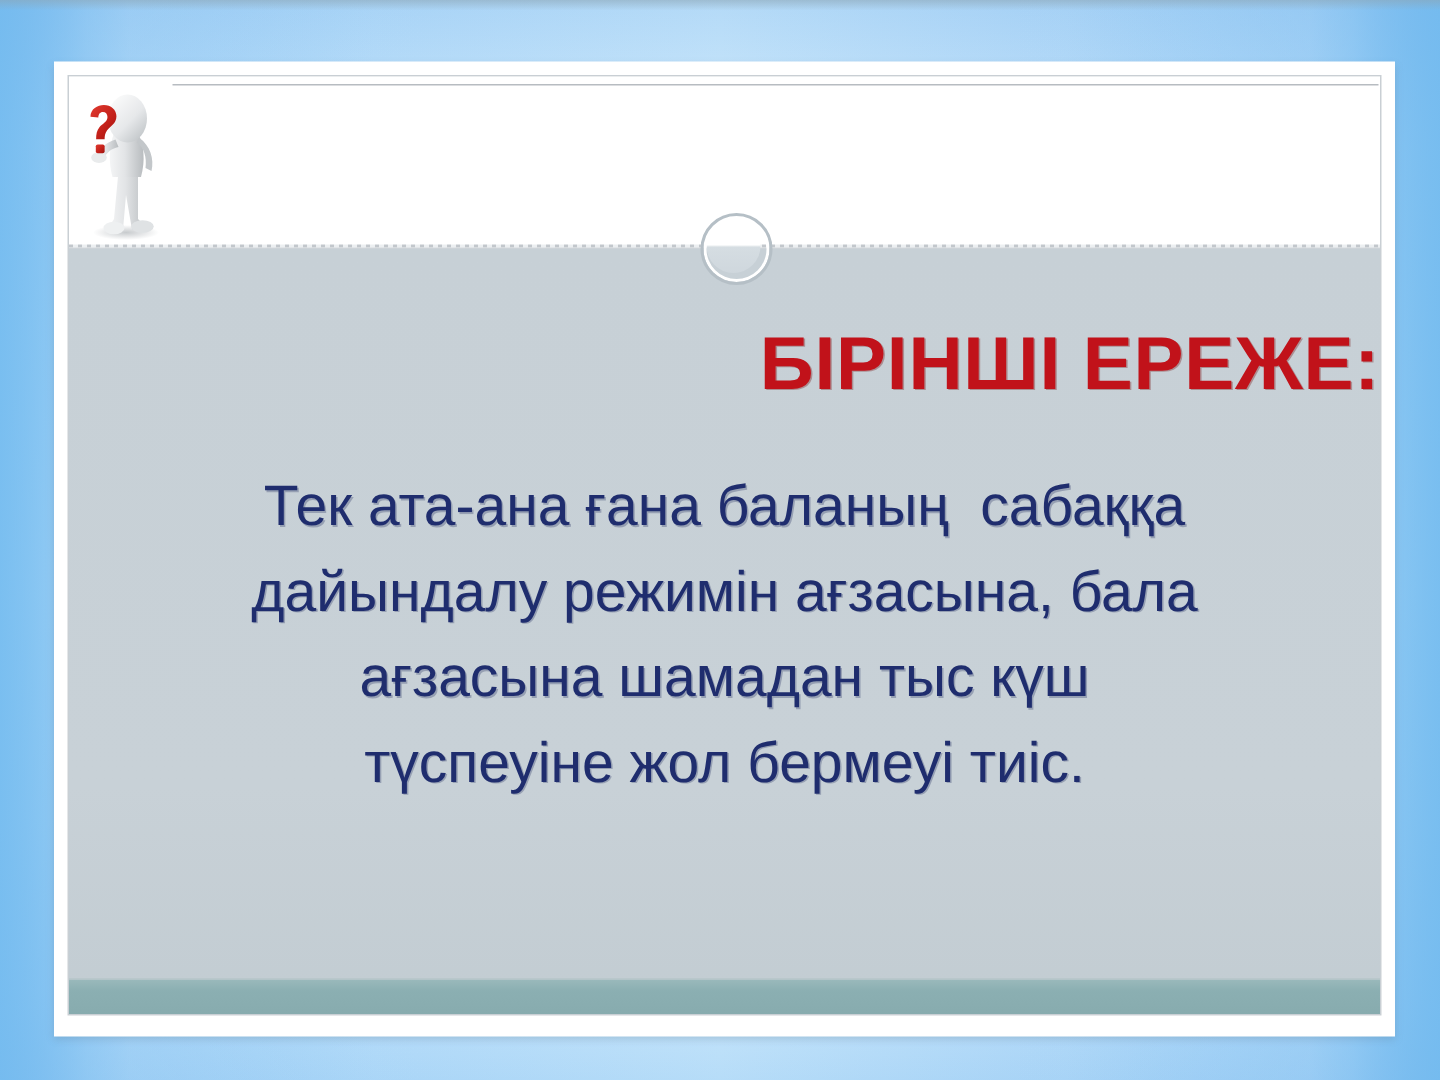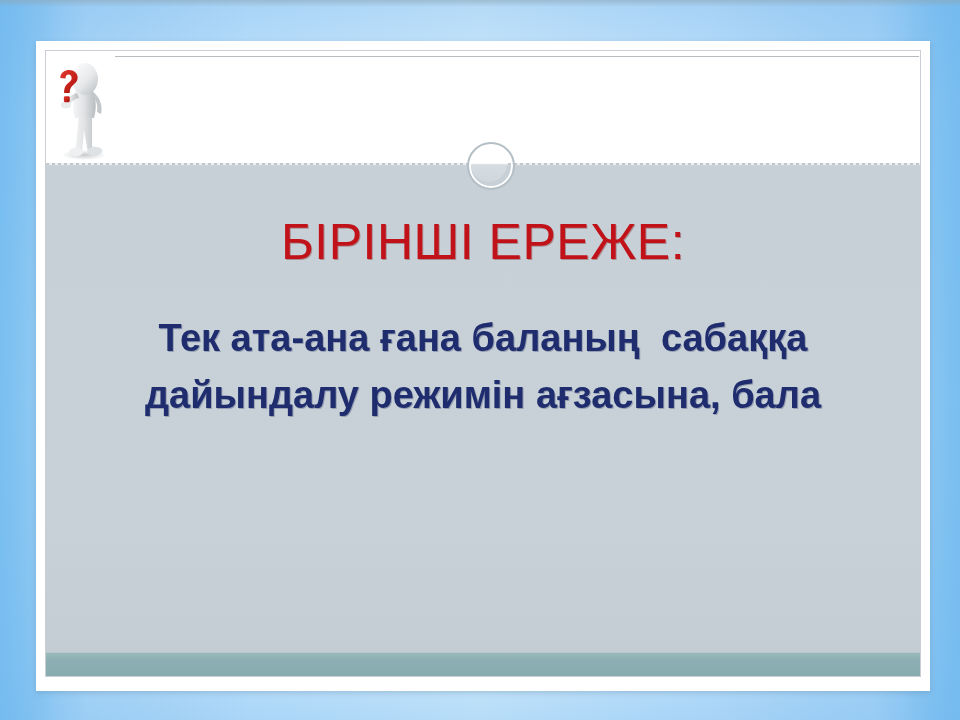--- a/index.html
+++ b/index.html
@@ -171,37 +171,37 @@
     width: 100%;
     height: 512px;
     background: linear-gradient(to bottom, #c7d0d6 0%, #c8d1d7 70%, #c2ccd2 100%);
   }
 
   #headline {
     position: absolute;
     left: 0;
     right: 0;
     top: 47px;
-    text-align: center;
+    text-align: right;
     font-size: 50px;
-    font-weight: normal;
+    font-weight: bold;
     color: #c1121a;
     letter-spacing: .5px;
     text-shadow: 1px 1px 0 rgba(120,20,20,.35);
     white-space: nowrap;
   }
 
   #body-text {
     position: absolute;
     left: 34px;
     right: 34px;
     top: 144px;
     text-align: center;
     font-size: 38px;
-    font-weight: bold;
+    font-weight: normal;
     color: #1f2d6e;
     line-height: 57px;
     text-shadow: 1px 1px 0 rgba(35,45,95,.30);
   }
   #body-text .line { display: block; white-space: pre; }
 
   
   #accent-bar {
     position: absolute;
     left: 0;
@@ -278,20 +278,22 @@
       <div id="decor-ring-inner"></div>
       <div id="decor-ring"></div>
 
       <div id="slide-body">
 
         <div id="headline">БІРІНШІ ЕРЕЖЕ:</div>
 
         <div id="body-text">
           <span class="line">Тек ата-ана ғана баланың  сабаққа</span>
           <span class="line">дайындалу режимін ағзасына, бала</span>
+          <span class="line">ағзасына шамадан тыс күш</span>
+          <span class="line">түспеуіне жол бермеуі тиіс.</span>
         </div>
 
         <div id="accent-bar"></div>
       </div>
 
     </div>
   </div>
 
 </div>
 

